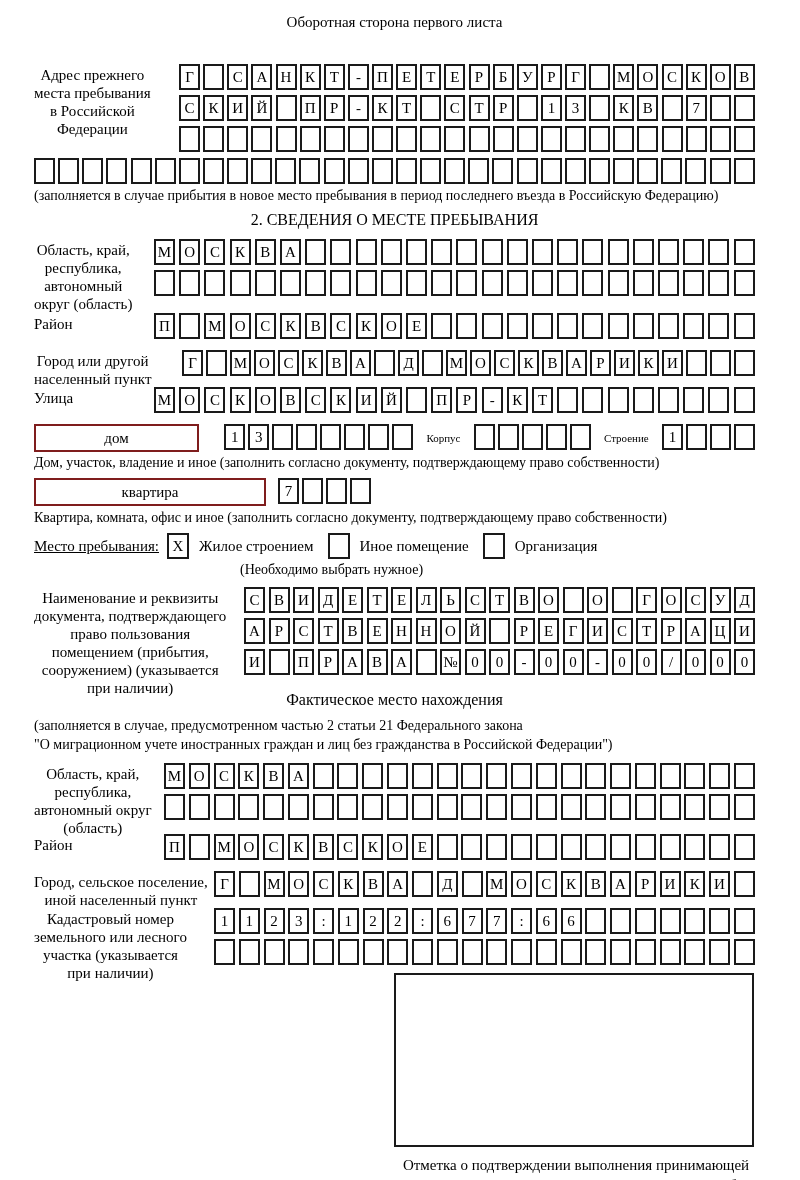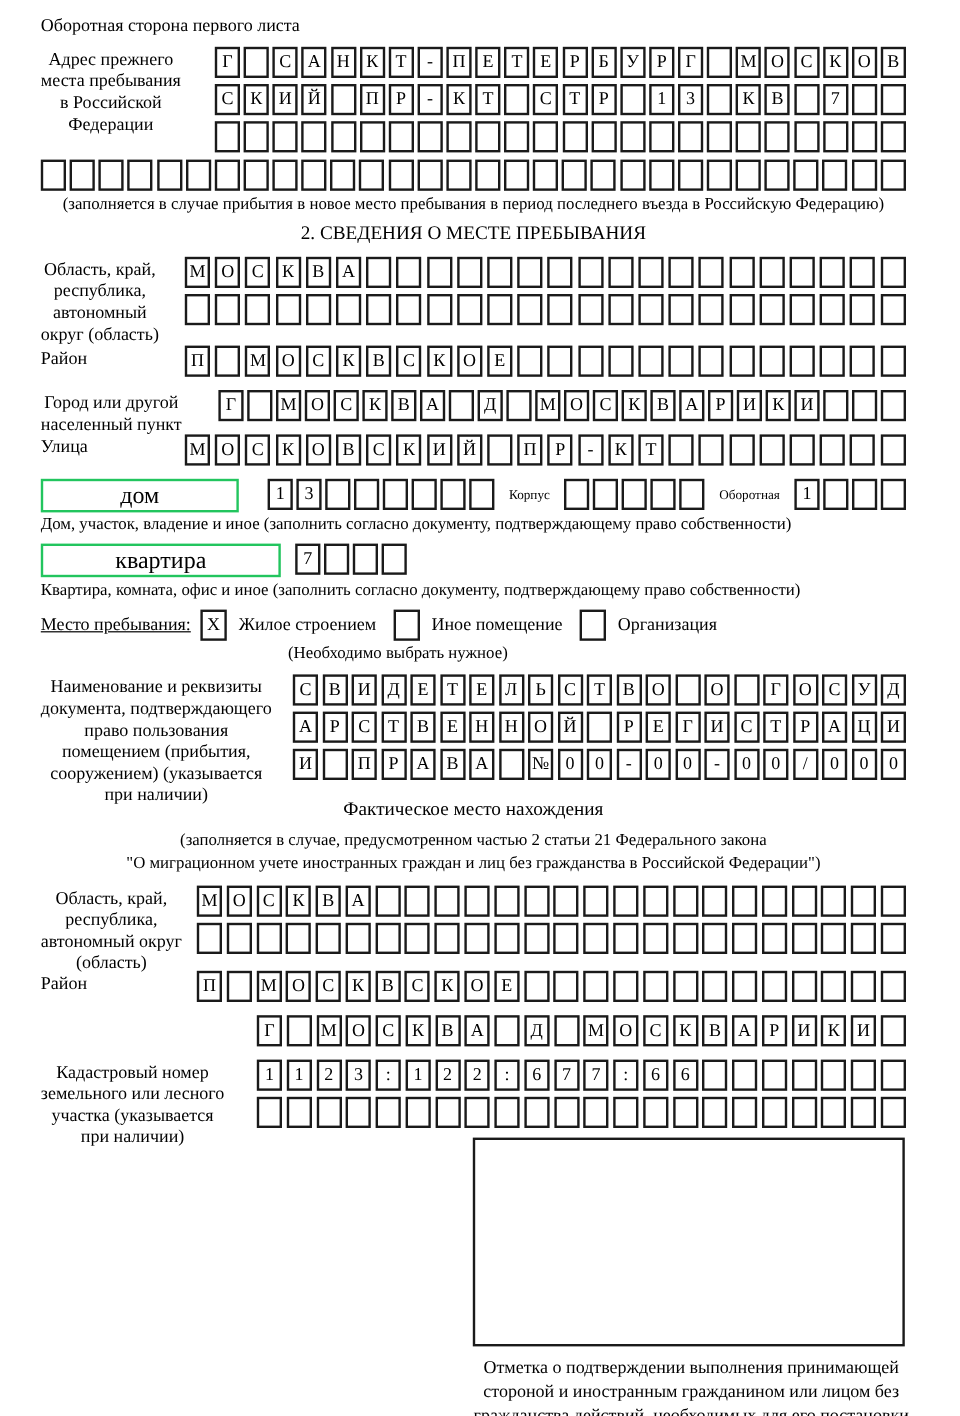--- a/index.html
+++ b/index.html
@@ -1,40 +1,40 @@
 <!DOCTYPE html>
 <html><head>
 <meta charset="utf-8">
 <style>
   html,body{margin:0;padding:0;background:#fff;}
   body{width:800px;height:1180px;overflow:hidden;color:#000;
        font-family:"Liberation Serif", serif;}
   .page{box-sizing:border-box;width:800px;height:1180px;padding:14px 45px 0 34px;}
-  .header{text-align:left;font-size:15px;margin-bottom:8px;}
+  .header{text-align:center;font-size:15px;margin-bottom:33px;}
   .form-row{position:relative;display:flex;margin-bottom:6px;text-align:center;}
   .label{position:absolute;left:0;top:2px;font-size:15px;line-height:18px;white-space:pre-line;}
   .pl120{padding-left:120px}
   .pl130{padding-left:130px}
   .pl145{padding-left:145px}
   .pl148{padding-left:148px}
   .pl180{padding-left:180px}
   .pl210{padding-left:210px}
   .grid-stack{flex:1;display:flex;flex-direction:column;}
   .grid{display:flex;justify-content:space-between;width:100%;margin-bottom:5px;}
   .grid-stack .grid:last-child{margin-bottom:0;}
   .cell{box-sizing:border-box;flex:none;width:21px;height:26px;border:2px solid #1a1a1a;
         display:flex;align-items:center;justify-content:center;font-size:15px;background:#fff;}
   .fullrow{margin-bottom:3px;}
   .note{font-size:14px;line-height:17px;}
-  .center{text-align:center;}
+  .center{text-align:left;}
   .heading{text-align:center;font-weight:normal;font-size:16px;margin:4px 0 10px 0;}
-  .widebox{box-sizing:border-box;border:2px solid #22c55e;height:28px;display:flex;
-           align-items:center;justify-content:center;font-size:20px;flex:none;}
+  .widebox{box-sizing:border-box;border:2px solid #7f1d1d;height:28px;display:flex;
+           align-items:center;justify-content:center;font-size:15px;flex:none;}
   .w165{width:165px;margin-right:12px;}
-  .w200{width:200px;margin-right:12px;}
+  .w200{width:232px;margin-right:12px;}
   .cellgroup{display:flex;gap:3px;flex:none;}
   .inline-label{font-size:11px;line-height:28px;flex:none;}
   .houserow{justify-content:space-between;margin-bottom:2px;}
   .aptrow{margin-bottom:3px;}
   .note-mb{margin-bottom:7px;}
   .stayrow{align-items:center;margin-bottom:2px;}
   .stayrow .opt{font-size:15px;margin:0 6px 0 10px;}
   .stayrow .stay-lbl{font-size:15px;margin-right:0;text-decoration:underline;}
   .checkbox{box-sizing:border-box;width:22px;height:26px;border:2px solid #1a1a1a;
             display:inline-flex;align-items:center;justify-content:center;font-size:15px;flex:none;margin-left:8px;}
@@ -344,21 +344,21 @@
         <div class="cell"></div>
       </div>
     <div class="inline-label">Корпус</div>
     <div class="cellgroup">
         <div class="cell"></div>
         <div class="cell"></div>
         <div class="cell"></div>
         <div class="cell"></div>
         <div class="cell"></div>
       </div>
-    <div class="inline-label">Оборотная</div>
+    <div class="inline-label">Строение</div>
     <div class="cellgroup">
         <div class="cell">1</div>
         <div class="cell"></div>
         <div class="cell"></div>
         <div class="cell"></div>
       </div>
   </div>
   <div class="note note-mb">Дом, участок, владение и иное (заполнить согласно документу, подтверждающему право собственности)</div>
 
   <div class="form-row aptrow">
@@ -552,20 +552,22 @@
         <div class="cell"></div>
         <div class="cell"></div>
         <div class="cell"></div>
         <div class="cell"></div>
         <div class="cell"></div>
         <div class="cell"></div>
       </div>
   </div>
 
   <div class="form-row pl180">
+    <div class="label">Город, сельское поселение,
+иной населенный пункт</div>
     <div class="grid">
         <div class="cell">Г</div>
         <div class="cell"></div>
         <div class="cell">М</div>
         <div class="cell">О</div>
         <div class="cell">С</div>
         <div class="cell">К</div>
         <div class="cell">В</div>
         <div class="cell">А</div>
         <div class="cell"></div>

